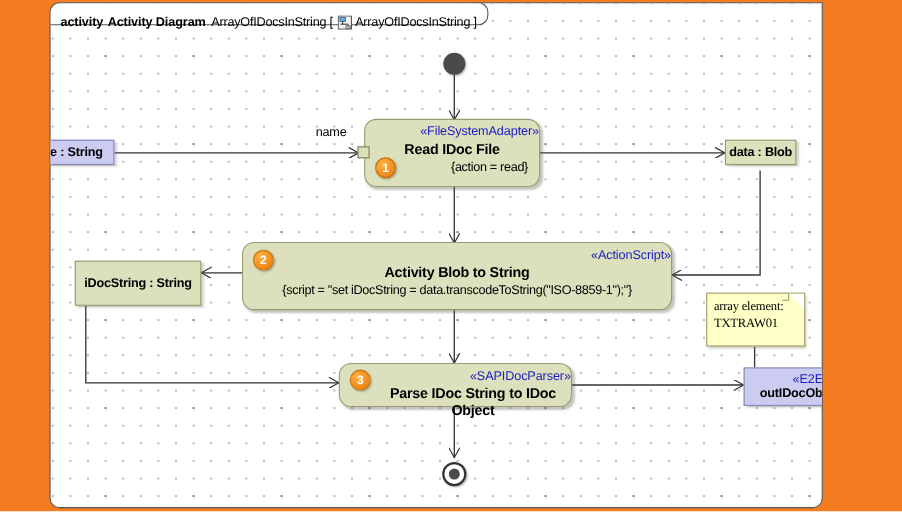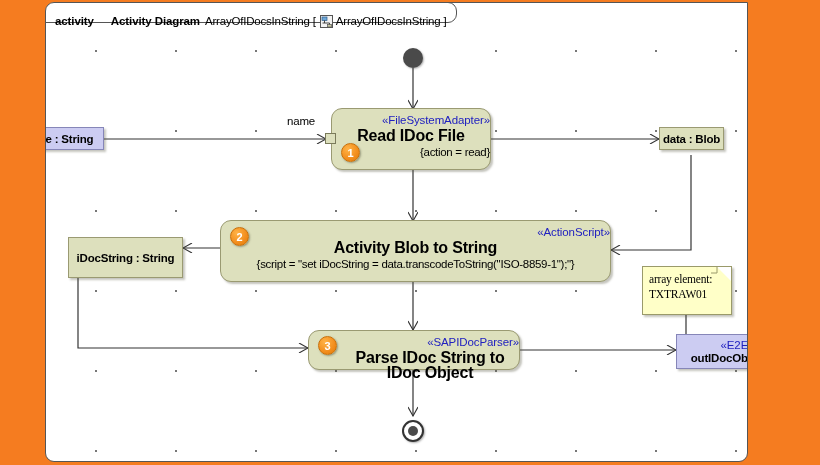--- a/index.html
+++ b/index.html
@@ -72,21 +72,21 @@
   .hdr-kw {
     font-size: 11.5px;
     font-weight: bold;
     color: #000;
     letter-spacing: -0.1px;
   }
   .hdr-kind {
     font-size: 11.5px;
     font-weight: bold;
     color: #000;
-    margin-left: 17px;
+    margin-left: 4px;
     letter-spacing: -0.1px;
   }
   .hdr-name {
     font-size: 11.5px;
     color: #000;
     margin-left: 5px;
     letter-spacing: -0.2px;
   }
   .hdr-brk {
     font-size: 11.5px;
@@ -135,37 +135,38 @@
   .stereo {
     color: #2020c0;
     font-size: 11.5px;
     text-align: right;
     line-height: 14px;
     margin-top: 4px;
     letter-spacing: -0.1px;
   }
   .aname {
     color: #000;
-    font-size: 16px;
+    font-size: 13px;
     font-weight: bold;
     text-align: center;
     line-height: 15px;
     margin-top: 1px;
     letter-spacing: -0.2px;
   }
   .aprop {
     color: #000;
     font-size: 11.5px;
     line-height: 15px;
     text-align: center;
     margin-top: 2px;
     letter-spacing: -0.3px;
   }
   .aprop.right {
     text-align: right;
+    padding-right: 10px;
   }
 
   
   .badge {
     position: absolute;
     width: 19px;
     height: 19px;
     border-radius: 50%;
     background: radial-gradient(circle at 35% 30%, #ffb347, #f28d1c 60%, #e07b0a);
     border: 1px solid #c96f08;

